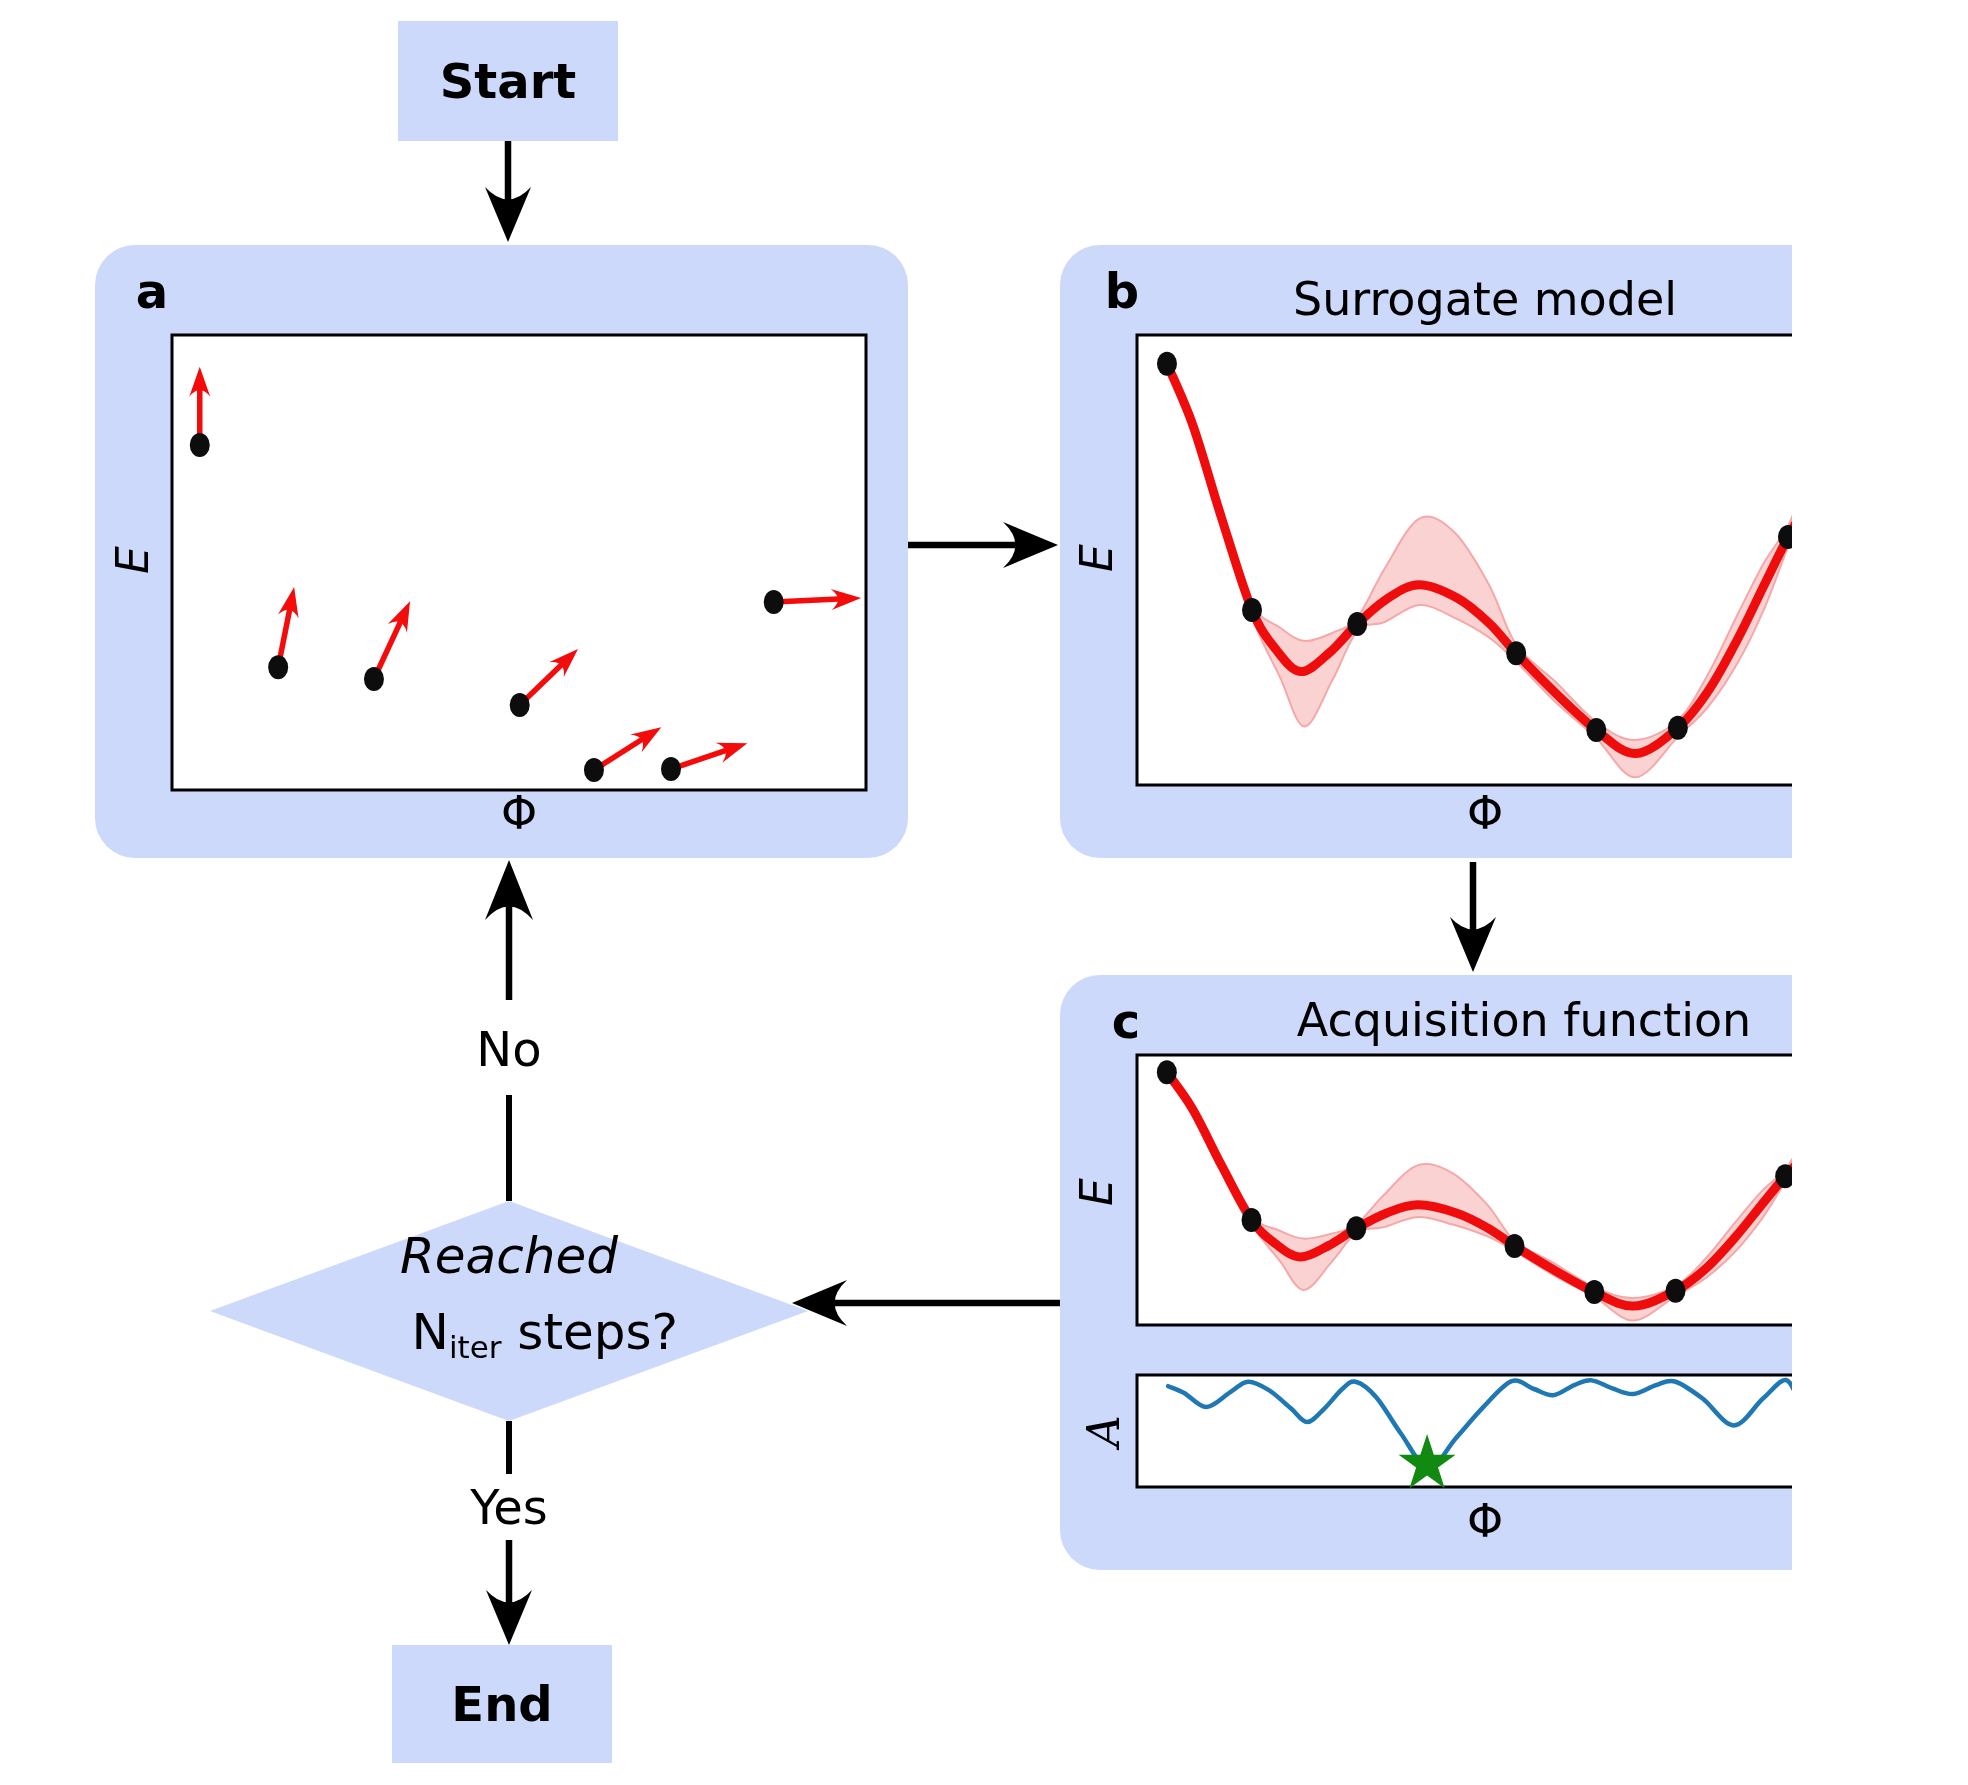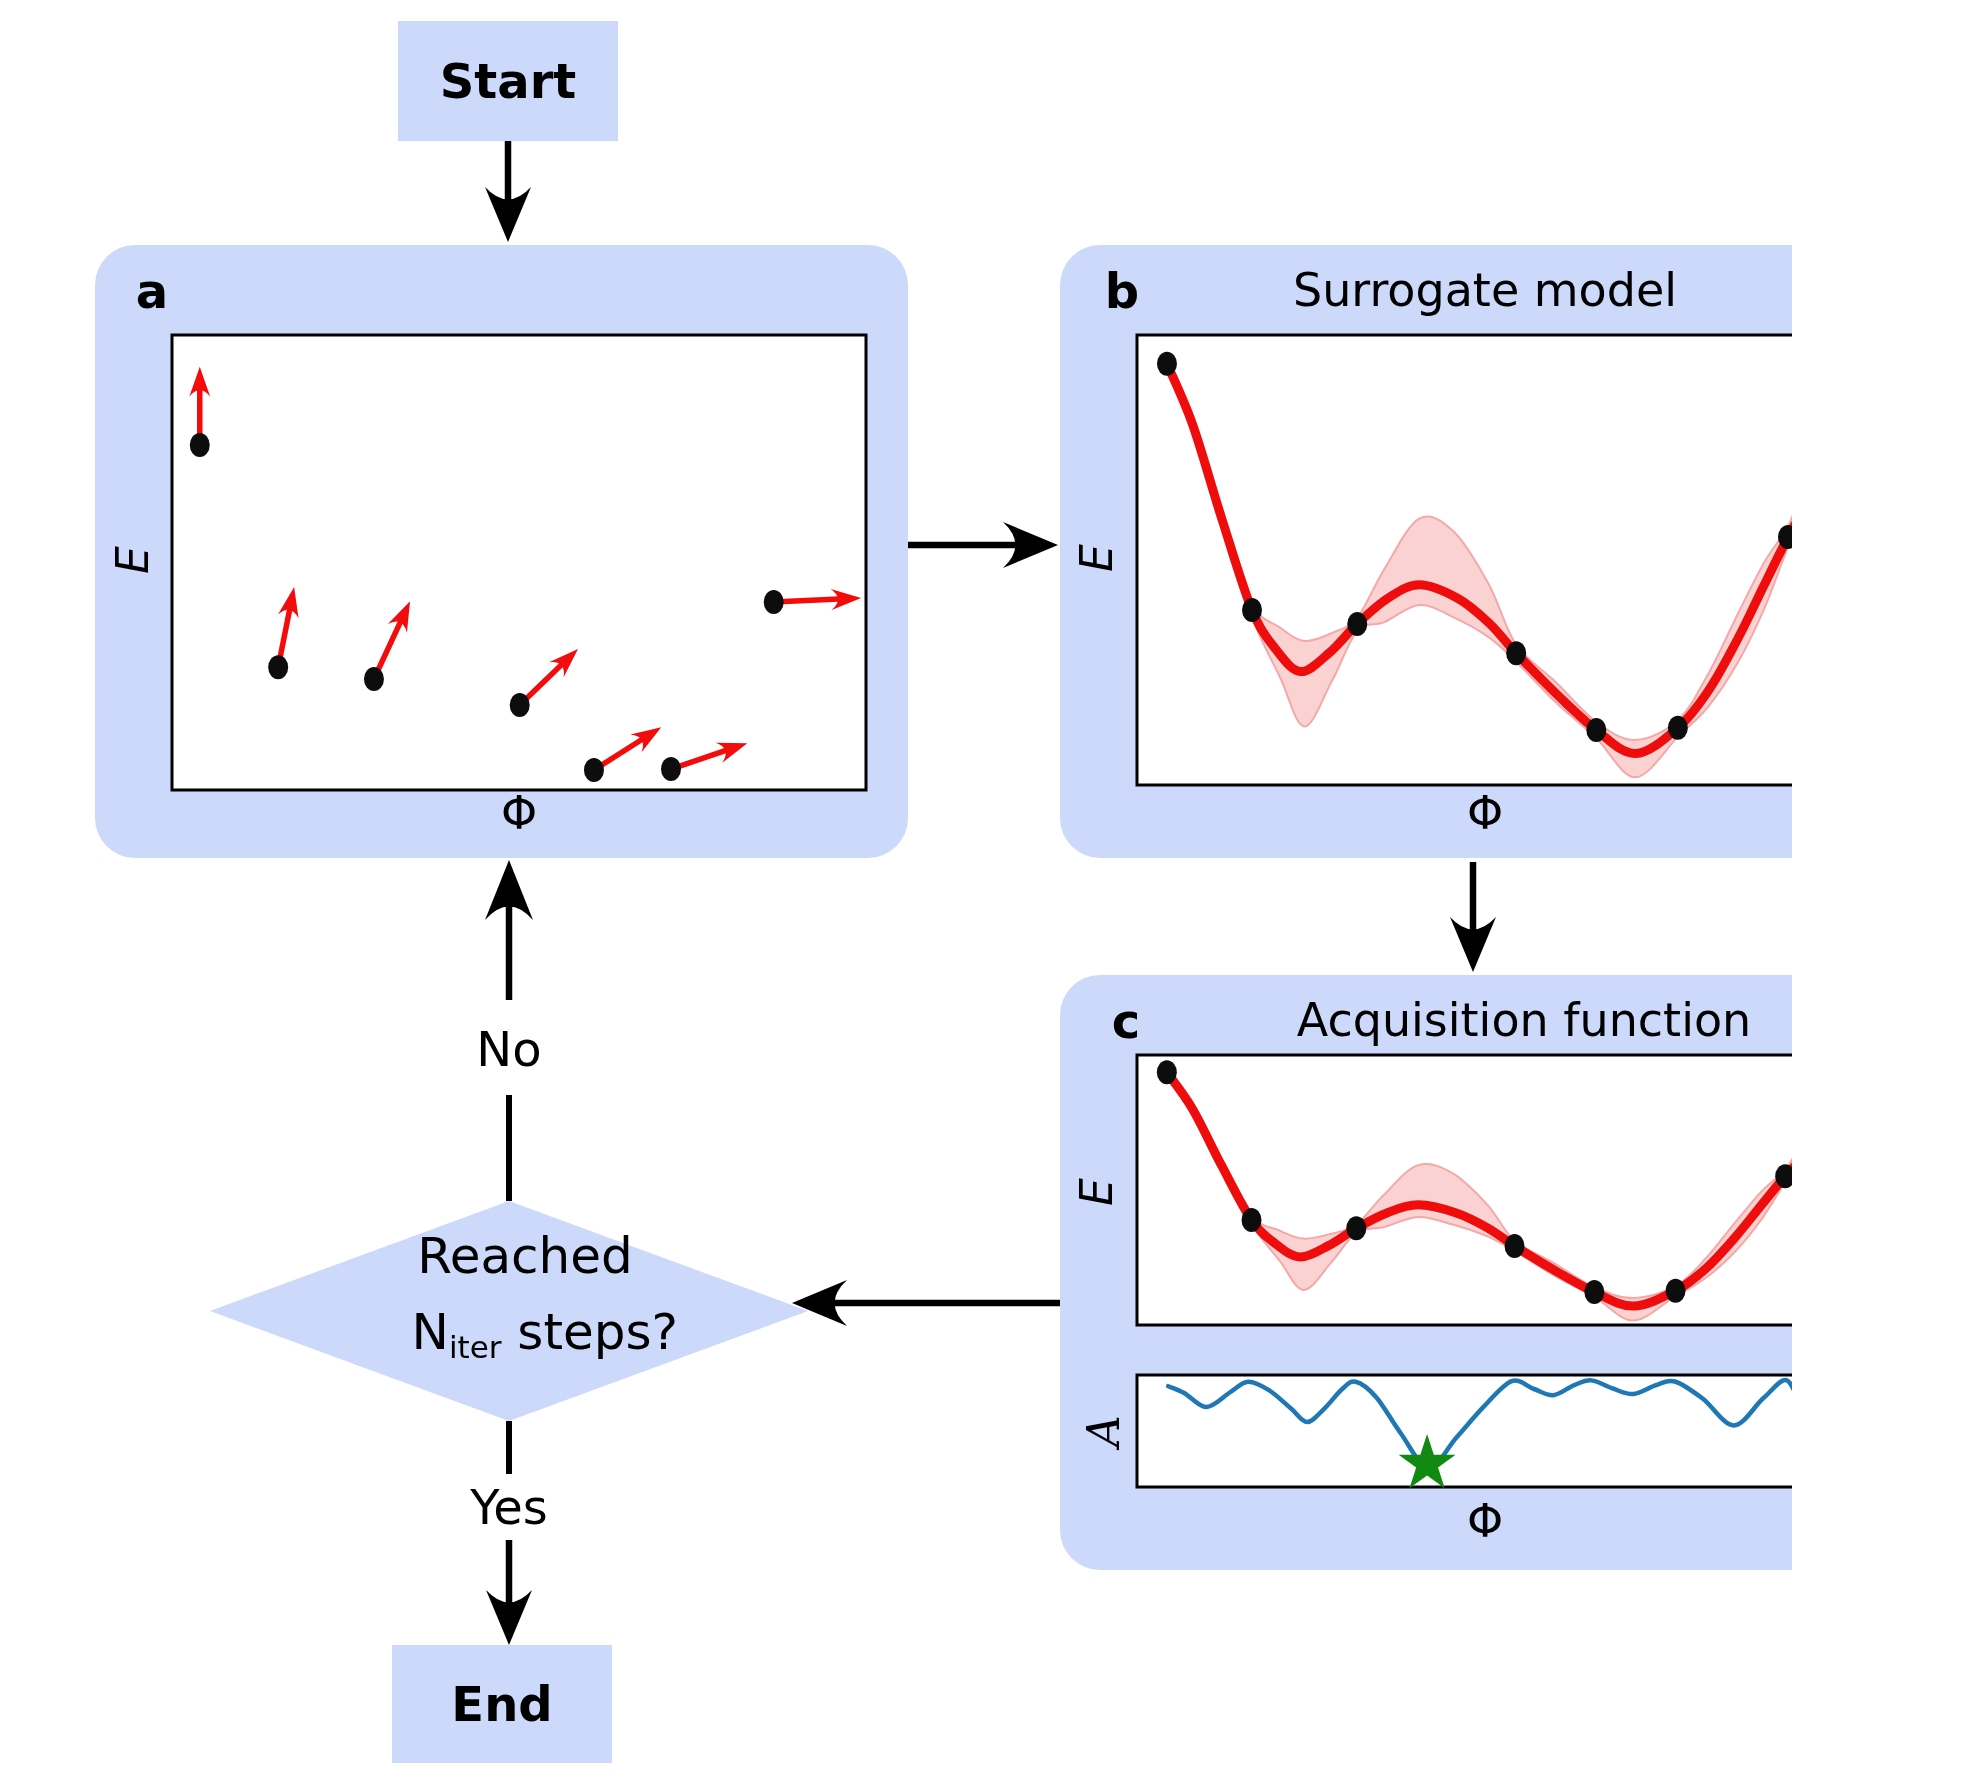--- a/index.html
+++ b/index.html
@@ -101,31 +101,31 @@
       <line x1="509" y1="1540" x2="509" y2="1603.75" stroke="#000000" stroke-width="6.5"></line>
       <path d="M509,1645 L486,1590 Q509,1614.75 532,1590 Z" fill="#000000"></path>
       <line x1="509" y1="1095" x2="509" y2="1201" stroke="#000000" stroke-width="6"></line>
       <line x1="509" y1="1421" x2="509" y2="1474" stroke="#000000" stroke-width="6"></line>
     </svg>
 
   <div class="lbl bold fs48" style="left:508px;top:81px;">Start</div>
   <div class="lbl bold fs48" style="left:502px;top:1704px;">End</div>
   <div class="lbl fs48" style="left:509px;top:1049px;text-align:right;">No</div>
   <div class="lbl fs48" style="left:509px;top:1507px;">Yes</div>
-  <div class="lbl fs50" style="left:525px;top:1256px;">Reached</div>
+  <div class="lbl fs50" style="left:509px;top:1256px;font-style:italic;">Reached</div>
   <div class="lbl fs50" style="left:513px;top:1332px;">
     <span>N</span><sub class="iter">iter</sub><span> steps?</span>
   </div>
 
   <div class="lbl bold fs48" style="left:152px;top:291px;">a</div>
   <div class="lbl rot ital fs44" style="left:133px;top:560px;">E</div>
   <div class="lbl fs46" style="left:519px;top:813px;">Φ</div>
 
   <div class="lbl bold fs48" style="left:1122px;top:291px;">b</div>
-  <div class="lbl fs46" style="left:1485px;top:290px;text-align:center;">Surrogate model</div>
+  <div class="lbl fs46" style="left:1485px;top:299px;text-align:center;">Surrogate model</div>
   <div class="lbl rot ital fs44" style="left:1097px;top:558px;">E</div>
   <div class="lbl fs46" style="left:1485px;top:813px;">Φ</div>
 
   <div class="lbl bold fs48" style="left:1126px;top:1021px;">c</div>
   <div class="lbl fs46" style="left:1484px;top:1020px;margin-left:40px;">Acquisition function</div>
   <div class="lbl rot ital fs44" style="left:1097px;top:1192px;">E</div>
   <div class="lbl rot scriptA fs44" style="left:1104px;top:1431px;">A</div>
   <div class="lbl fs46" style="left:1485px;top:1521px;">Φ</div>
 
 </div>

